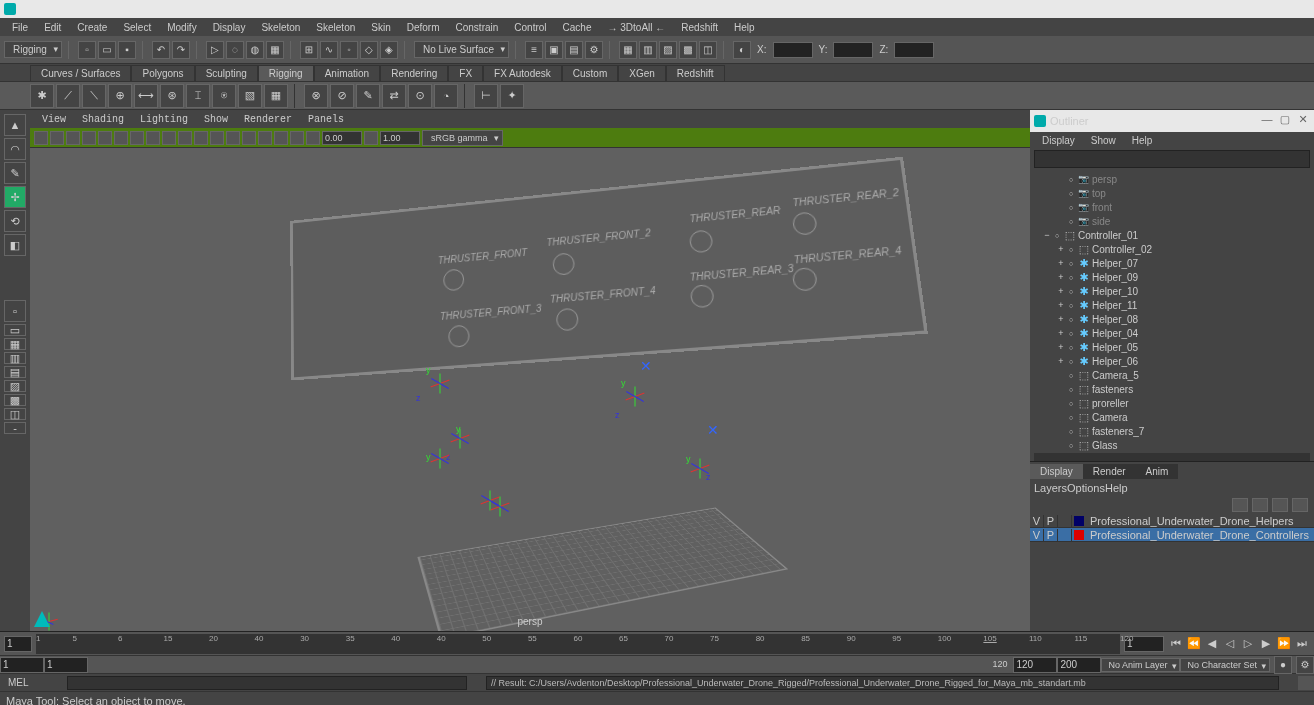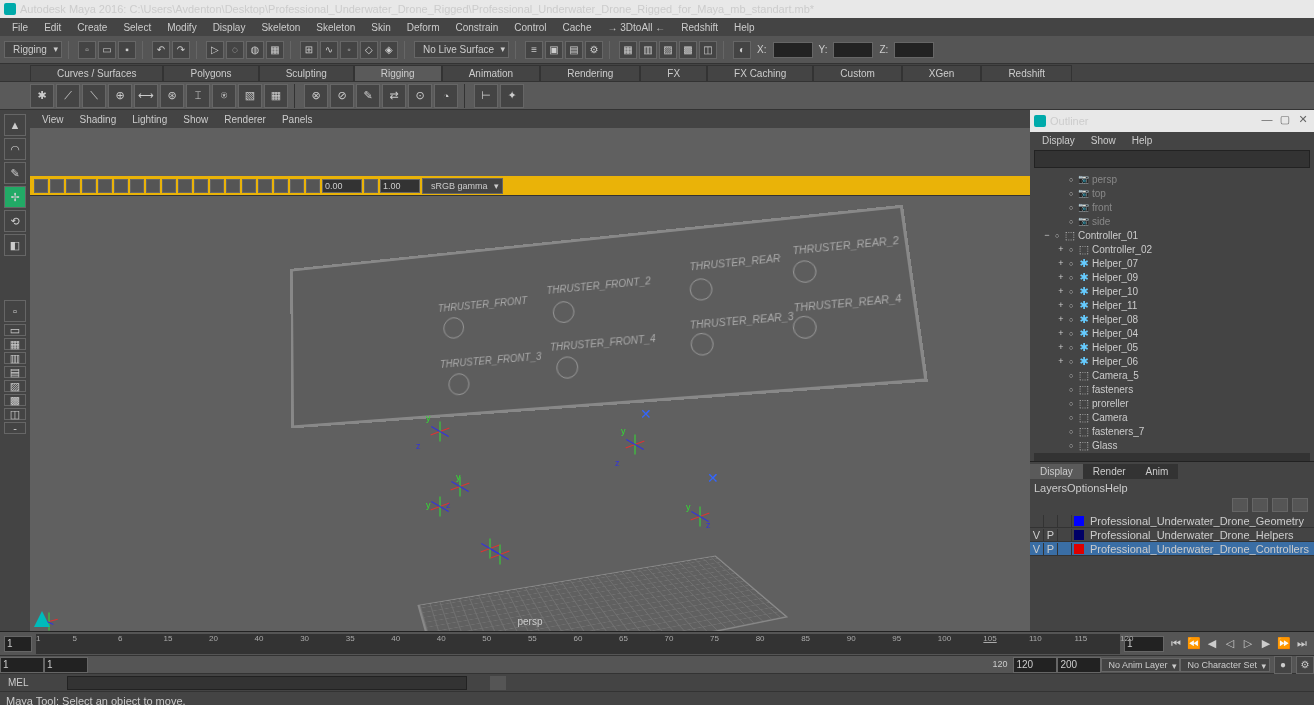--- a/index.html
+++ b/index.html
@@ -17,42 +17,42 @@
 .toolbar-top { height: 28px; background: #555; display: flex; align-items: center; padding: 0 4px; gap: 2px; border-bottom: 1px solid #333; }
 .combo { background: #444; border: 1px solid #666; padding: 2px 14px 2px 8px; font-size: 10px; position: relative; }
 .combo::after { content: "▾"; position: absolute; right: 3px; top: 2px; font-size: 9px; }
 .tbtn { width: 18px; height: 18px; background: #444; border: 1px solid #666; display:flex;align-items:center;justify-content:center; font-size:10px;cursor:pointer;}
 .sep { width: 8px; height: 18px; border-left: 1px solid #666; margin-left:4px;}
 .tlabel { font-size:10px; padding:0 4px;}
 .tinput { background:#222; border:1px solid #666; width:40px;height:16px;padding:0 2px;font-size:10px;}
 
 
 .shelftabs { height: 18px; background: #444; display:flex; align-items:flex-end; padding-left:30px; border-bottom:1px solid #333;}
-.shelftab { padding: 2px 26px; font-size:10px; background:#444; border:1px solid #333; border-bottom:none; cursor:pointer;}
+.shelftab { padding: 2px 10px; font-size:10px; background:#444; border:1px solid #333; border-bottom:none; cursor:pointer;}
 .shelftab.active { background:#5a5a5a; }
 
 
 .shelfrow { height: 28px; background: #5a5a5a; display:flex; align-items:center; padding-left:30px; gap:2px; border-bottom:1px solid #333;}
 .shelficon { width:24px; height:24px; background:#444; border:1px solid #666; display:flex;align-items:center;justify-content:center;cursor:pointer;}
 .shelficon.sep { background:transparent; border:none; width:8px; border-left:1px solid #333;}
 
 
 .mainrow { display:flex; height: 521px; }
 
 
 .toolbox { width: 30px; background: #444; display:flex; flex-direction:column; align-items:center; padding:4px 0; gap:2px;}
 .toolbox .tool { width:22px; height:22px; border:1px solid #666; background:#444; display:flex;align-items:center;justify-content:center;cursor:pointer;}
 .toolbox .tool.active { background:#2a6; }
 .toolbox .gap { height:40px; }
 
 
 .viewarea { flex:1; display:flex; flex-direction:column; background:#606060;}
 .viewmenu { height:18px; background:#444; display:flex; align-items:center; padding-left:4px;}
-.viewmenu .vmi { padding:2px 8px; font-size:10px; cursor:pointer;}
-.viewtoolbar { height:20px; background:#eab308; display:flex; align-items:center; padding-left:4px; gap:2px; border-bottom:1px solid #333;margin-top:48px;}
+.viewmenu .vmi { padding:2px 8px; font-size:10px; cursor:pointer;font-family:Liberation Mono, monospace;}
+.viewtoolbar { height:20px; background:#4d7c0f; display:flex; align-items:center; padding-left:4px; gap:2px; border-bottom:1px solid #333;}
 .vtbtn { width:14px; height:14px; background:#555; border:1px solid #666;cursor:pointer;}
 .vtinput { background:#333;border:1px solid #666;width:40px;height:14px;font-size:9px;padding:0 2px;}
 .viewport { flex:1; background:#606060; position:relative; overflow:hidden;}
 .viewlabel { position:absolute; bottom:4px; left:50%; transform:translateX(-50%); font-size:10px; color:#ccc;}
 
 
 .scene { position:absolute; inset:0; }
 .panel3d { position:absolute; border:3px solid #888; background:rgba(90,90,90,0.6);}
 .thruster { position:absolute; color:#aaa; font-size:10px; font-style:italic;}
 .axis { position:absolute; }
@@ -117,21 +117,20 @@
 .cmdline .btn { width:16px;height:14px;background:#555;margin-left:4px;cursor:pointer;}
 
 
 .statusbar { height:18px;background:#444;display:flex;align-items:center;padding-left:6px;font-size:10px;color:#aaa;border-top:1px solid #333;}
 </style>
 </head>
 <body>
 
 <div class="titlebar">
   <span class="app-icon"></span>
-  <span>Autodesk Maya 2016: C:\Users\Avdenton\Desktop\Professional_Underwater_Drone_Rigged\Professional_Underwater_Drone_Rigged_for_Maya_mb_standart.mb*</span>
 </div>
 
 <div class="menubar" id="menubar">
     <span class="mitem">File</span>
     <span class="mitem">Edit</span>
     <span class="mitem">Create</span>
     <span class="mitem">Select</span>
     <span class="mitem">Modify</span>
     <span class="mitem">Display</span>
     <span class="mitem">Skeleton</span>
@@ -190,21 +189,21 @@
 </div>
 
 <div class="shelftabs" id="shelftabs">
     <span class="shelftab">Curves / Surfaces</span>
     <span class="shelftab">Polygons</span>
     <span class="shelftab">Sculpting</span>
     <span class="shelftab active">Rigging</span>
     <span class="shelftab">Animation</span>
     <span class="shelftab">Rendering</span>
     <span class="shelftab">FX</span>
-    <span class="shelftab">FX Caching</span>
+    <span class="shelftab">FX Autodesk</span>
     <span class="shelftab">Custom</span>
     <span class="shelftab">XGen</span>
     <span class="shelftab">Redshift</span>
   </div>
 
 <div class="shelfrow">
   <span class="shelficon">✱</span>
   <span class="shelficon">⟋</span>
   <span class="shelficon">⟍</span>
   <span class="shelficon">⊕</span>
@@ -591,27 +590,20 @@
           <span class="pmi">Options</span>
           <span class="pmi">Help</span>
         </div>
       <div class="layer-btns">
         <span class="lb"></span>
         <span class="lb"></span>
         <span class="lb"></span>
         <span class="lb"></span>
       </div>
       <div class="layer-list" id="layer-list">
-          <div class="layer-row">
-            <span class="layer-cell"></span>
-            <span class="layer-cell"></span>
-            <span class="layer-cell"></span>
-            <span class="layer-swatch" style="background: rgb(0, 0, 255);"></span>
-            <span class="layer-name">Professional_Underwater_Drone_Geometry</span>
-          </div>
           <div class="layer-row">
             <span class="layer-cell">V</span>
             <span class="layer-cell">P</span>
             <span class="layer-cell"></span>
             <span class="layer-swatch" style="background: rgb(0, 0, 102);"></span>
             <span class="layer-name">Professional_Underwater_Drone_Helpers</span>
           </div>
           <div class="layer-row sel">
             <span class="layer-cell">V</span>
             <span class="layer-cell">P</span>
@@ -678,18 +670,19 @@
   <input class="tinput" value="200" style="">
   <span class="combo">No Anim Layer</span>
   <span class="combo">No Character Set</span>
   <span class="tbtn" style="margin:0 4px">●</span>
   <span class="tbtn">⚙</span>
 </div>
 
 <div class="cmdline">
   <span class="lang">MEL</span>
   <input class="cmd" style="">
+  <div class="result">// Result: C:/Users/Avdenton/Desktop/Professional_Underwater_Drone_Rigged/Professional_Underwater_Drone_Rigged_for_Maya_mb_standart.mb</div>
   <span class="btn"></span>
 </div>
 
 <div class="statusbar">
   <span>Maya Tool: Select an object to move.</span>
 </div>
 
 </body></html>

